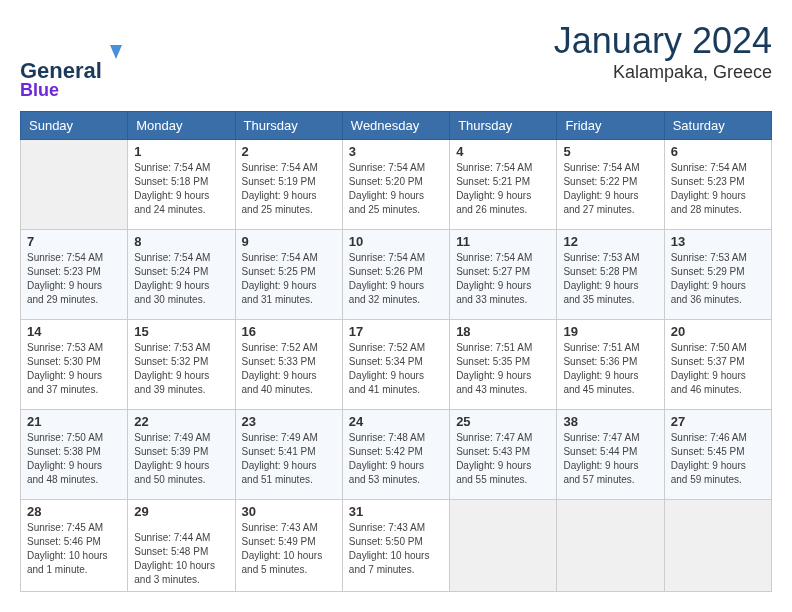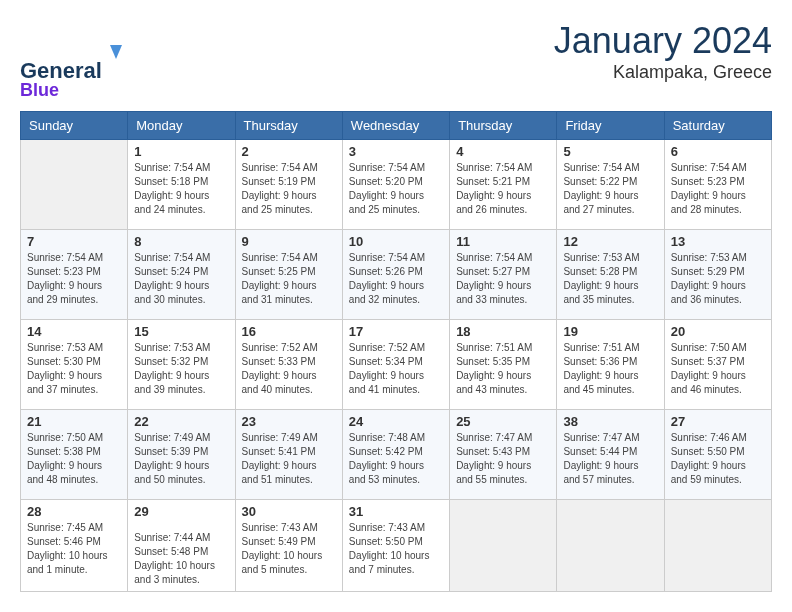--- a/index.html
+++ b/index.html
@@ -300,21 +300,21 @@
         <td>
           <span class="day-num">38</span>
           <div class="cell-info" style="white-space: pre-line;">Sunrise: 7:47 AM
 Sunset: 5:44 PM
 Daylight: 9 hours
 and 57 minutes.</div>
         </td>
         <td>
           <span class="day-num">27</span>
           <div class="cell-info" style="white-space: pre-line;">Sunrise: 7:46 AM
-Sunset: 5:50 PM
+Sunset: 5:45 PM
 Daylight: 9 hours
 and 59 minutes.</div>
         </td>
       </tr>
       <tr>
         <td>
           <span class="day-num">28</span>
           <div class="cell-info" style="white-space: pre-line;">Sunrise: 7:45 AM
 Sunset: 5:46 PM
 Daylight: 10 hours

